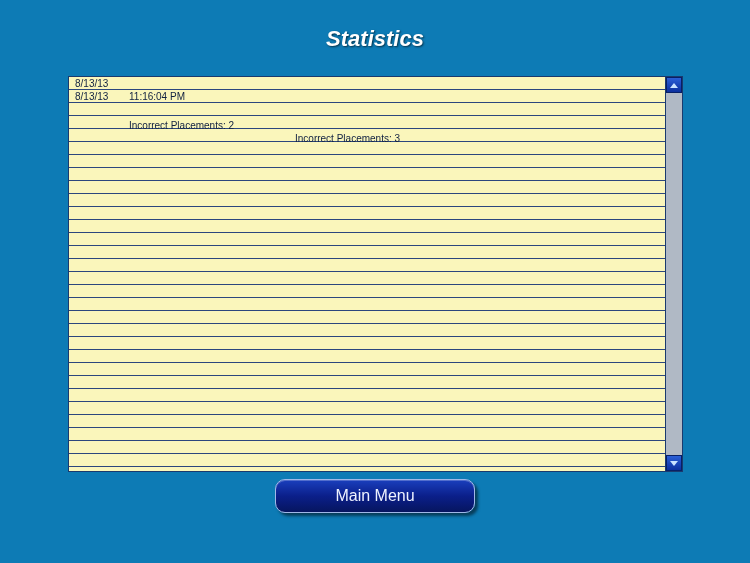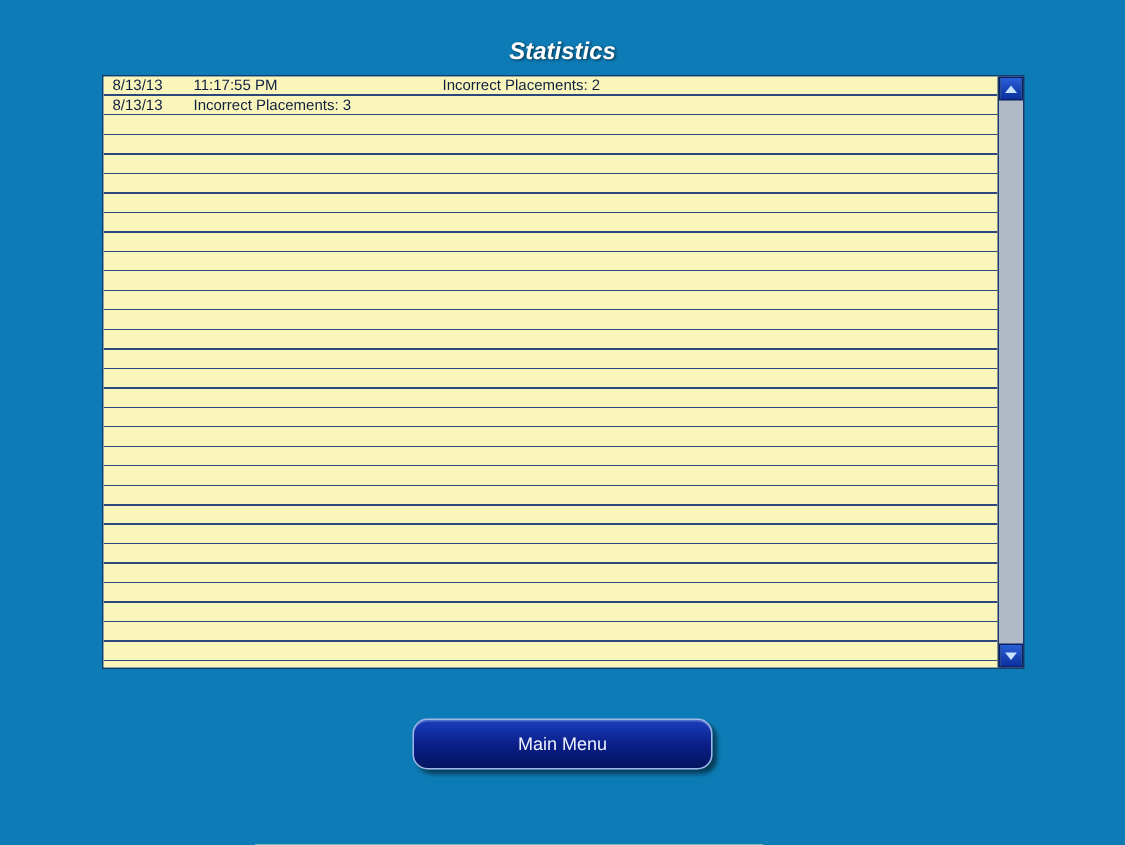--- a/index.html
+++ b/index.html
@@ -12,31 +12,31 @@
       width: 750px;
       height: 563px;
       background: #0d7bb5;
       font-family: Verdana, Geneva, sans-serif;
       position: relative;
       overflow: hidden;
     }
 
     .title {
       text-align: center;
-      font-size: 16px;
+      font-size: 22px;
       font-weight: bold;
       font-style: italic;
       color: #ffffff;
       padding-top: 26px;
       text-shadow: 1px 1px 2px rgba(0,0,0,0.6);
     }
 
     .list-container {
       position: absolute;
-      top: 50px;
+      top: 76px;
       left: 68px;
       width: 615px;
       height: 396px;
       display: flex;
       border: 1px solid #1a3a6e;
     }
 
     .note-area {
       width: 598px;
       height: 394px;
@@ -71,21 +71,21 @@
       display: flex;
       font-size: 10px;
       color: #102040;
       line-height: 13px;
       padding-left: 6px;
       white-space: nowrap;
     }
 
     .col-date { width: 54px; }
     .col-time { width: 166px; }
-    .col-mid  { width: 177px; }
+    .col-mid  { width: 177px; margin-top: 42px; }
     .col-desc { flex: 1; }
 
     .scrollbar {
       width: 16px;
       height: 394px;
       background: #b0b9c5;
       display: flex;
       flex-direction: column;
       justify-content: space-between;
     }
@@ -122,44 +122,44 @@
     }
 
     .nav-button {
       width: 200px;
       height: 34px;
       background: linear-gradient(to bottom, #1a3fbd 0%, #0b1f8a 50%, #06155f 100%);
       border: 1px solid #a0b8e8;
       border-radius: 10px;
       color: #eef2ff;
       font-family: Verdana, Geneva, sans-serif;
-      font-size: 12px;
+      font-size: 16px;
       cursor: pointer;
       box-shadow: 3px 3px 3px rgba(0,0,0,0.5), inset 0 1px 0 rgba(255,255,255,0.25);
       display: flex;
       align-items: center;
       justify-content: center;
     }
   </style>
 </head>
 <body>
 
 <div class="title">Statistics</div>
 
 <div class="list-container">
   <div class="note-area">
     <div class="note-lines"></div>
     <div class="rows">
       <div class="row">
         <span class="col-date">8/13/13</span>
-        <span class="col-time">11:17:55 PM</span>
         <span class="col-mid">Incorrect Placements: 2</span>
       </div>
       <div class="row">
         <span class="col-date">8/13/13</span>
+        <span class="col-time">11:16:04 PM</span>
         <span class="col-mid">Incorrect Placements: 3</span>
       </div>
     </div>
   </div>
   <div class="scrollbar">
     <div class="scroll-btn">
       <div class="arrow-up"></div>
     </div>
     <div class="scroll-btn">
       <div class="arrow-down"></div>

